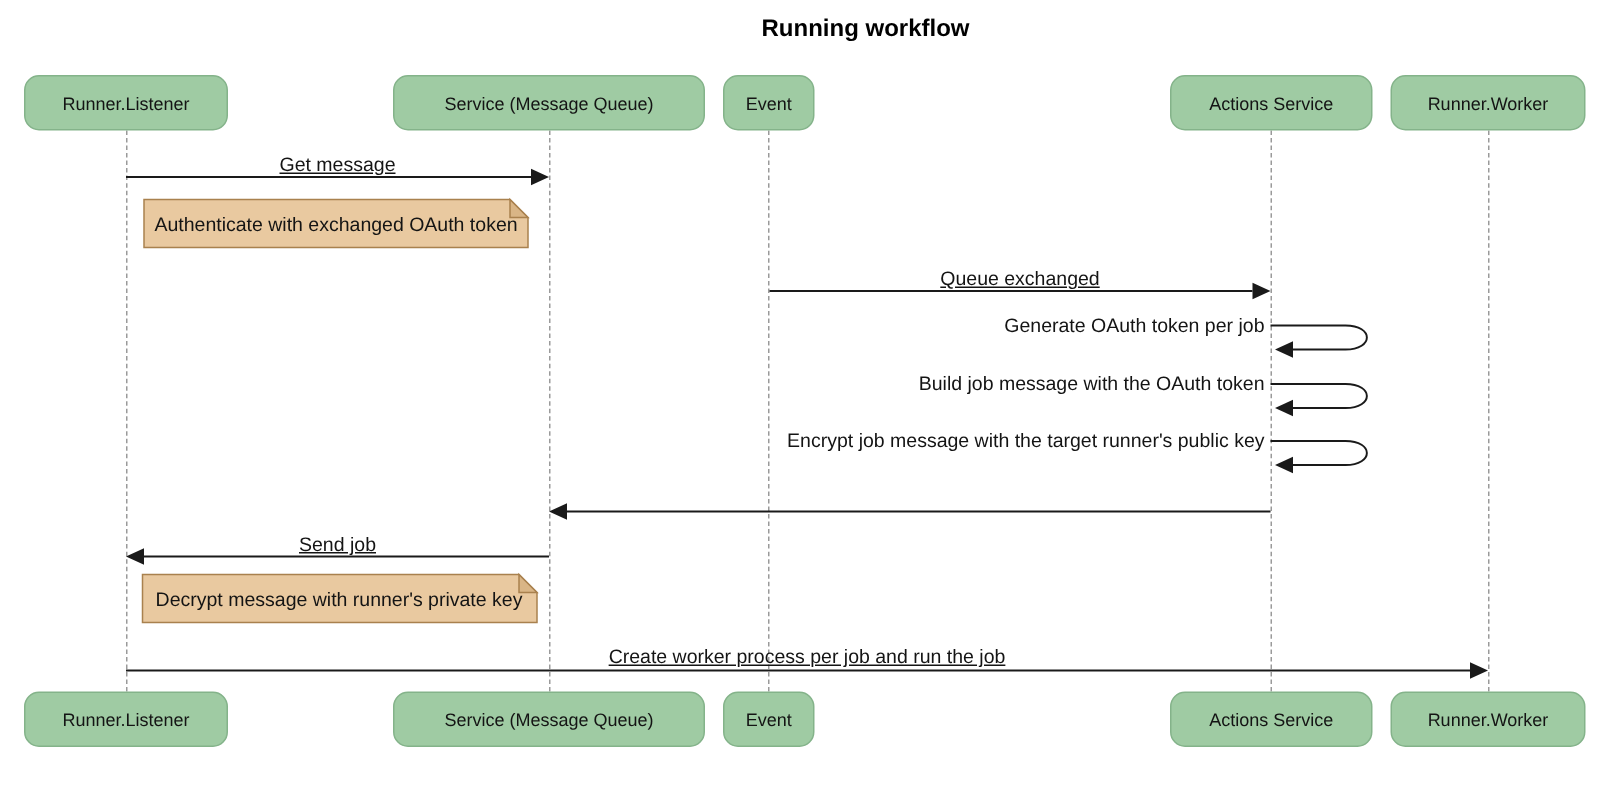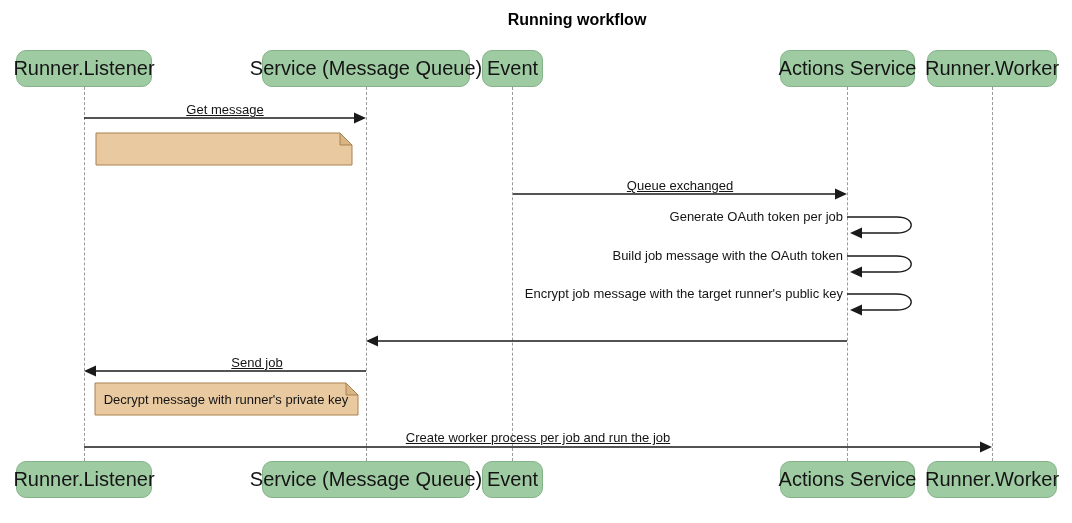--- a/index.html
+++ b/index.html
@@ -12,21 +12,21 @@
     font-size:16px; font-weight:bold; color:var(--title-text,#000);padding-left:41px;
   }
   .lifeline {
     position:absolute; top:87px; height:374px; width:0;
     border-left:1px dashed var(--lifeline,#9a9a9a);
   }
   .actor {
     position:absolute; height:37px; box-sizing:border-box;
     background:var(--actor-fill,#9fcba3); border:1px solid var(--actor-border,#84b38a);
     border-radius:10px; display:flex; align-items:center; justify-content:center;
-    font-size:20px; color:var(--text,#141414); white-space:nowrap;
+    font-size:12px; color:var(--text,#141414); white-space:nowrap;
   }
   .actor.top { top:50px; }
   .actor.bottom { top:461px; }
   svg.overlay { position:absolute; left:0; top:0; }
   .line { stroke:var(--line,#1a1a1a); stroke-width:1.3; fill:none; }
   .head { fill:var(--line,#1a1a1a); stroke:none; }
   .note-body { fill:var(--note-fill,#e9c9a0); stroke:var(--note-border,#a9814e); stroke-width:1; }
   .note-fold { fill:var(--note-fold,#d9b586); stroke:var(--note-border,#a9814e); stroke-width:1; }
   .msg-label {
     position:absolute; font-size:13px; color:var(--text,#141414);
@@ -92,23 +92,24 @@
       <path class="note-body" d="M95,383 H346 L358,395 V415 H95 Z"></path>
       <path class="note-fold" d="M346,383 V395 H358 Z"></path>
     </g>
   </svg>
 
   <div class="msg-label center" style="left:225px; top:103px;">Get message</div>
   <div class="msg-label center" style="left:680px; top:179px;">Queue exchanged</div>
   <div class="msg-label" style="right:229px; top:249px;">Build job message with the OAuth token</div>
   <div class="msg-label" style="right:229px; top:210px;">Generate OAuth token per job</div>
   <div class="msg-label" style="right:229px; top:287px;">Encrypt job message with the target runner's public key</div>
-  <div class="msg-label center" style="left:225px; top:356px;margin-left:32px;">Send job</div>
+  <div class="msg-label center" style="left:225px; top:356px;">Send job</div>
   <div class="msg-label center" style="left:538px; top:431px;">Create worker process per job and run the job</div>
 
+  <div class="note-label" style="left:224px; top:150px;">Authenticate with exchanged OAuth token</div>
   <div class="note-label" style="left:226px; top:400px;">Decrypt message with runner's private key</div>
 
   <div class="actor top" style="left:16px;  width:136px;">Runner.Listener</div>
   <div class="actor top" style="left:262px; width:208px;">Service (Message Queue)</div>
   <div class="actor top" style="left:482px; width:61px;">Event</div>
   <div class="actor top" style="left:780px; width:135px;">Actions Service</div>
   <div class="actor top" style="left:927px; width:130px;">Runner.Worker</div>
 
   <div class="actor bottom" style="left:16px;  width:136px;">Runner.Listener</div>
   <div class="actor bottom" style="left:262px; width:208px;">Service (Message Queue)</div>

